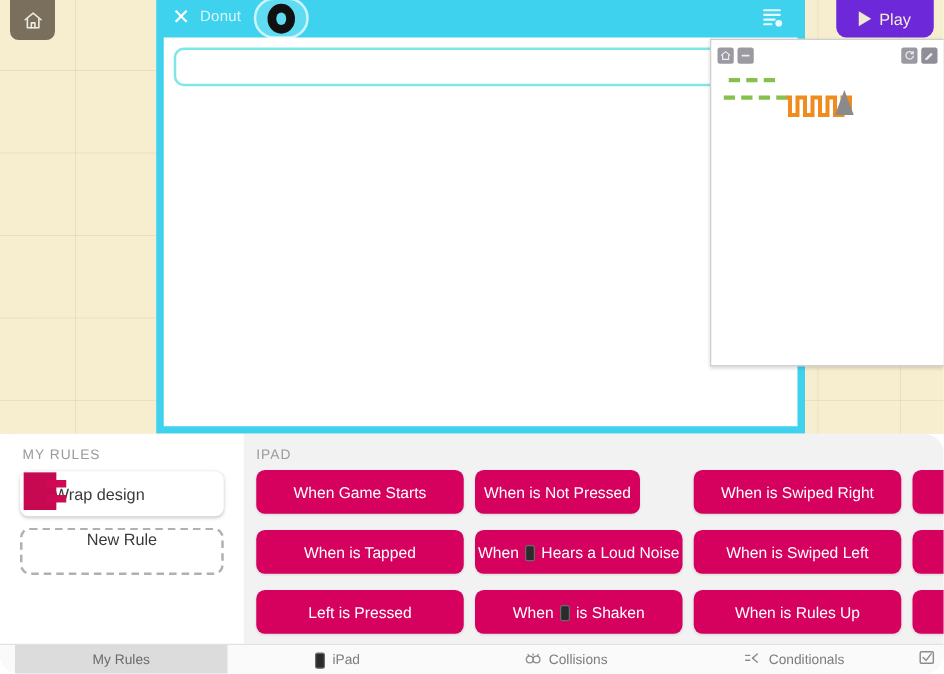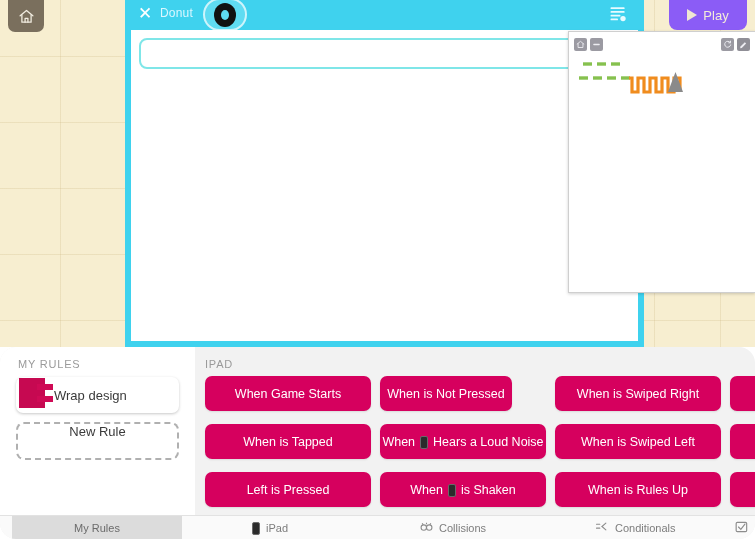--- a/index.html
+++ b/index.html
@@ -137,21 +137,21 @@
     color: #333;
     padding: 0 8px;
     outline: none;
   }
 
   
   #play-btn {
     position: absolute;
     right: 8px; top: 0px;
     width: 78px; height: 30px;
-    background: #8b5cf6;
+    background: #6d28d9;
     border-radius: 0 0 8px 8px;
     display: flex;
     align-items: center;
     justify-content: center;
     gap: 6px;
   }
   #play-btn .ptri {
     width: 0; height: 0;
     border-left: 10px solid #efe7d2;
     border-top: 6px solid transparent;
@@ -225,21 +225,21 @@
     box-shadow: 0 1px 3px rgba(0,0,0,0.22);
     display: flex;
     align-items: center;
   }
   #rule-card .puzzle {
     position: absolute;
     left: -1px; top: -3px;
     width: 48px; height: 42px;
   }
   #rule-card .rlabel {
-    margin-left: 38px;
+    margin-left: 27px;
     font-size: 13px;
     color: #3a3a3a;
   }
 
   #new-rule {
     position: absolute;
     left: 16px; top: 75px;
     width: 163px; height: 38px;
     border: 2px dashed #b0b0b0;
     border-radius: 8px;

